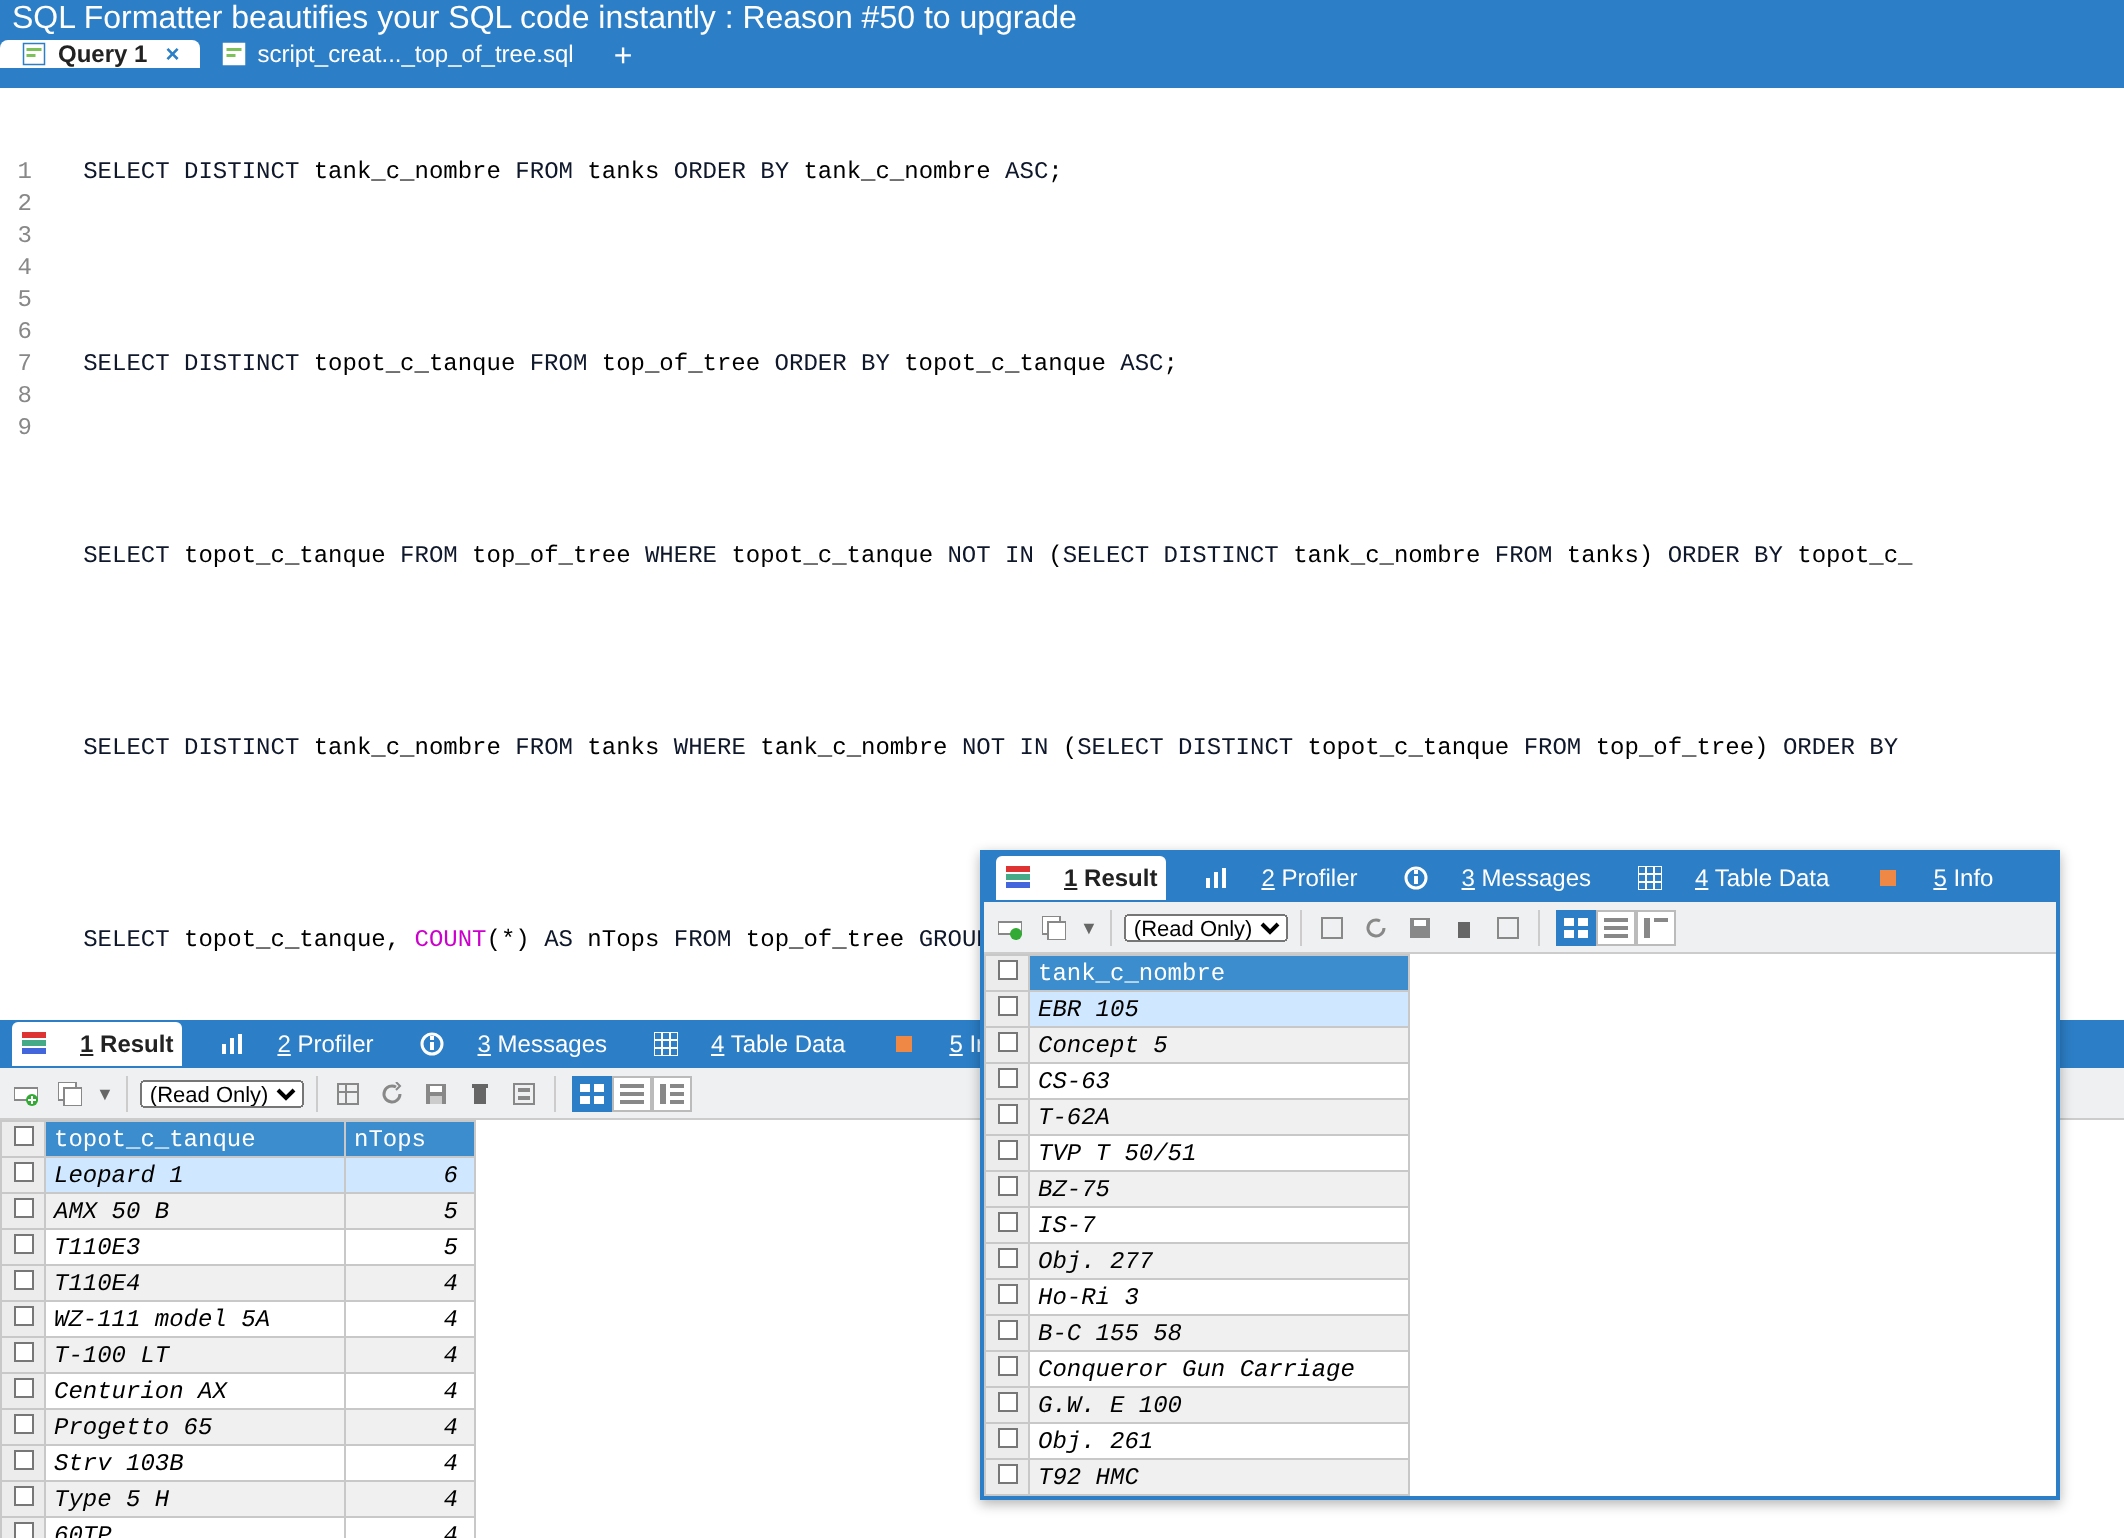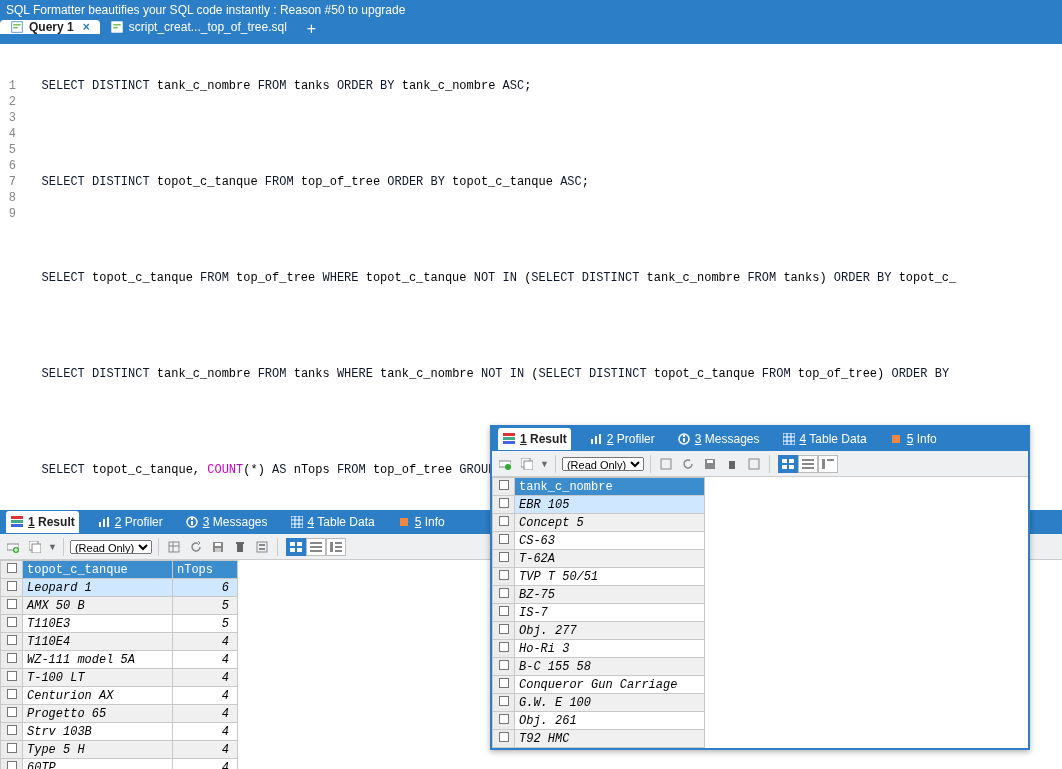--- a/index.html
+++ b/index.html
@@ -1,32 +1,32 @@
 <!DOCTYPE html>
 <html><head>
 <meta charset="utf-8">
 <style>
   * { box-sizing: border-box; margin: 0; padding: 0; }
   body { font-family: "Segoe UI", Tahoma, sans-serif; font-size: 12px; background: #fff; width: 1062px; height: 769px; overflow: hidden; position: relative; }
-  .banner { background: #2c7ec6; color: #fff; height: 20px; line-height: 20px; padding-left: 6px; font-size: 12px; }
+  .banner { background: #2c7ec6; color: #fff; height: 20px; line-height: 20px; padding-left: 6px; font-size: 16px; }
   .tabbar { background: #2c7ec6; height: 24px; display: flex; align-items: flex-start; }
   .tab { display: flex; align-items: center; padding: 0 10px; color: #fff; gap: 5px; font-size: 12px; cursor: pointer; }
   .tab.active { background: #fff; color: #222; border-top-left-radius: 4px; border-top-right-radius: 4px; }
   .tab .ico { width: 14px; height: 14px; display: inline-flex; align-items: center; justify-content: center; }
   .tab .close { margin-left: 4px; font-weight: bold; cursor: pointer; color: #2c7ec6; }
   .addtab { color: #fff; padding: 0 10px; display: flex; align-items: center; font-size: 16px; cursor: pointer; }
   .editor { font-family: Consolas, "Courier New", monospace; font-size: 12px; white-space: pre; display: flex; background: #fff; line-height: 16px; padding-top: 2px; }
   .gutter { width: 20px; text-align: right; color: #888; padding-right: 4px; user-select: none; }
   .gutter div { height: 16px; }
   .codelines { flex: 1; overflow: hidden; }
   .codelines div { height: 16px; }
   .kw1 { color: #0f172a; }
   .kw3 { color: #cc00cc; }
   .result-tabs { background: #2c7ec6; height: 24px; display: flex; align-items: center; gap: 14px; padding: 0 6px; color: #fff; font-size: 12px; }
-  .rtab { display: flex; align-items: center; gap: 4px; padding: 0 4px; cursor: pointer; }
+  .rtab { display: flex; align-items: center; gap: 16px; padding: 0 4px; cursor: pointer; }
   .rtab.active { background: #fff; color: #222; height: 22px; border-top-left-radius: 3px; border-top-right-radius: 3px; font-weight: bold; }
   .rtab .mn { text-decoration: underline; }
   .r-ico { width: 14px; height: 14px; display: inline-flex; align-items: center; justify-content: center; }
   .toolbar { background: #eef0f2; height: 26px; display: flex; align-items: center; gap: 4px; padding: 0 4px; border-bottom: 1px solid #ccc; }
   .tbtn { width: 18px; height: 18px; display: inline-flex; align-items: center; justify-content: center; color: #555; cursor: pointer; border: 1px solid transparent; }
   .tsep { width: 1px; height: 18px; background: #ccc; margin: 0 2px; }
   select.ro { font-size: 11px; height: 14px; }
   .viewgrp { display: flex; margin-left: 2px; }
   .viewbtn { width: 20px; height: 18px; border: 1px solid #bbb; display: flex; align-items: center; justify-content: center; background: #fff; cursor: pointer; }
   .viewbtn.active { background: #2c7ec6; color: #fff; border-color: #2c7ec6; }

